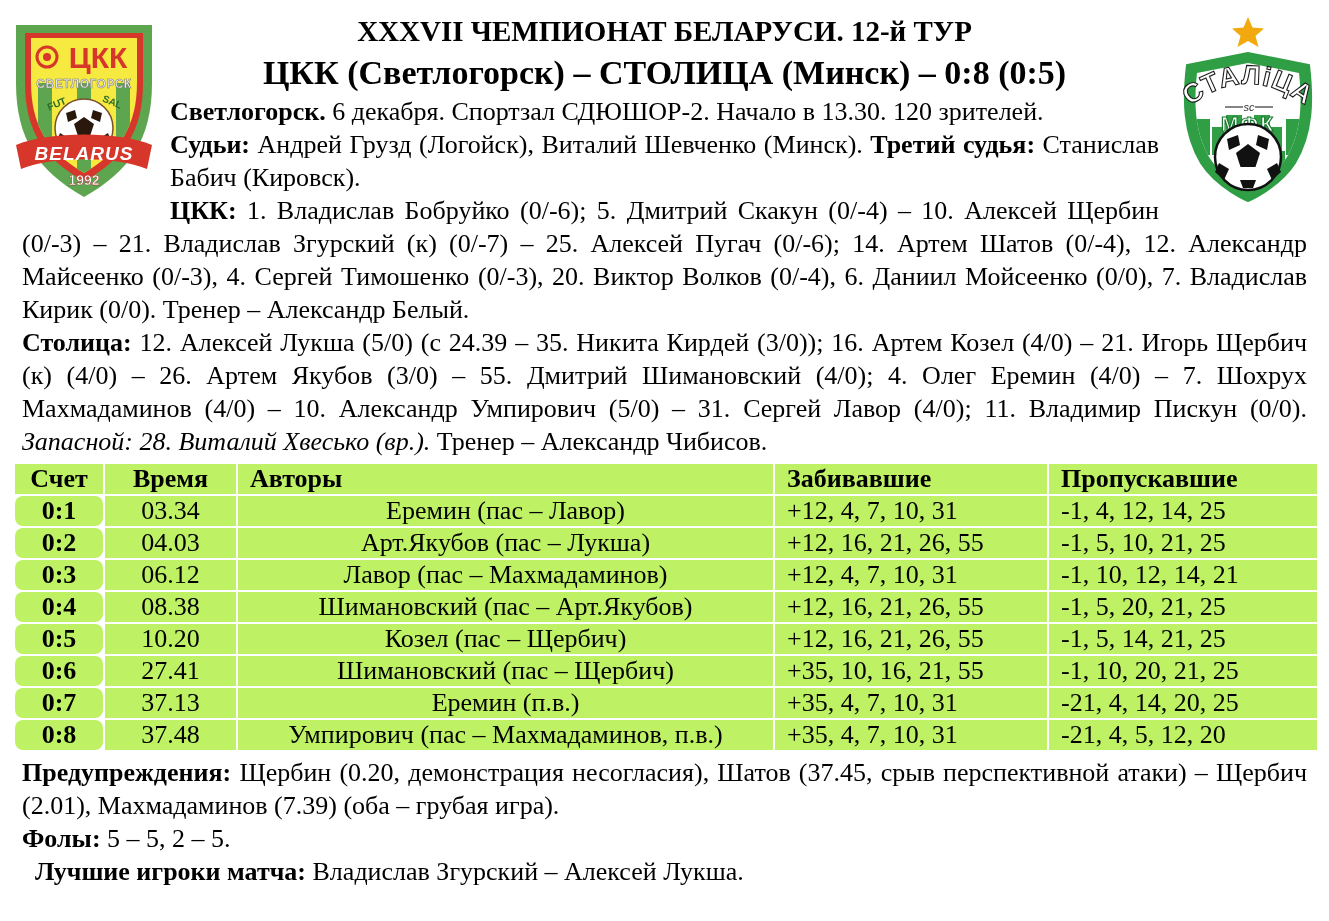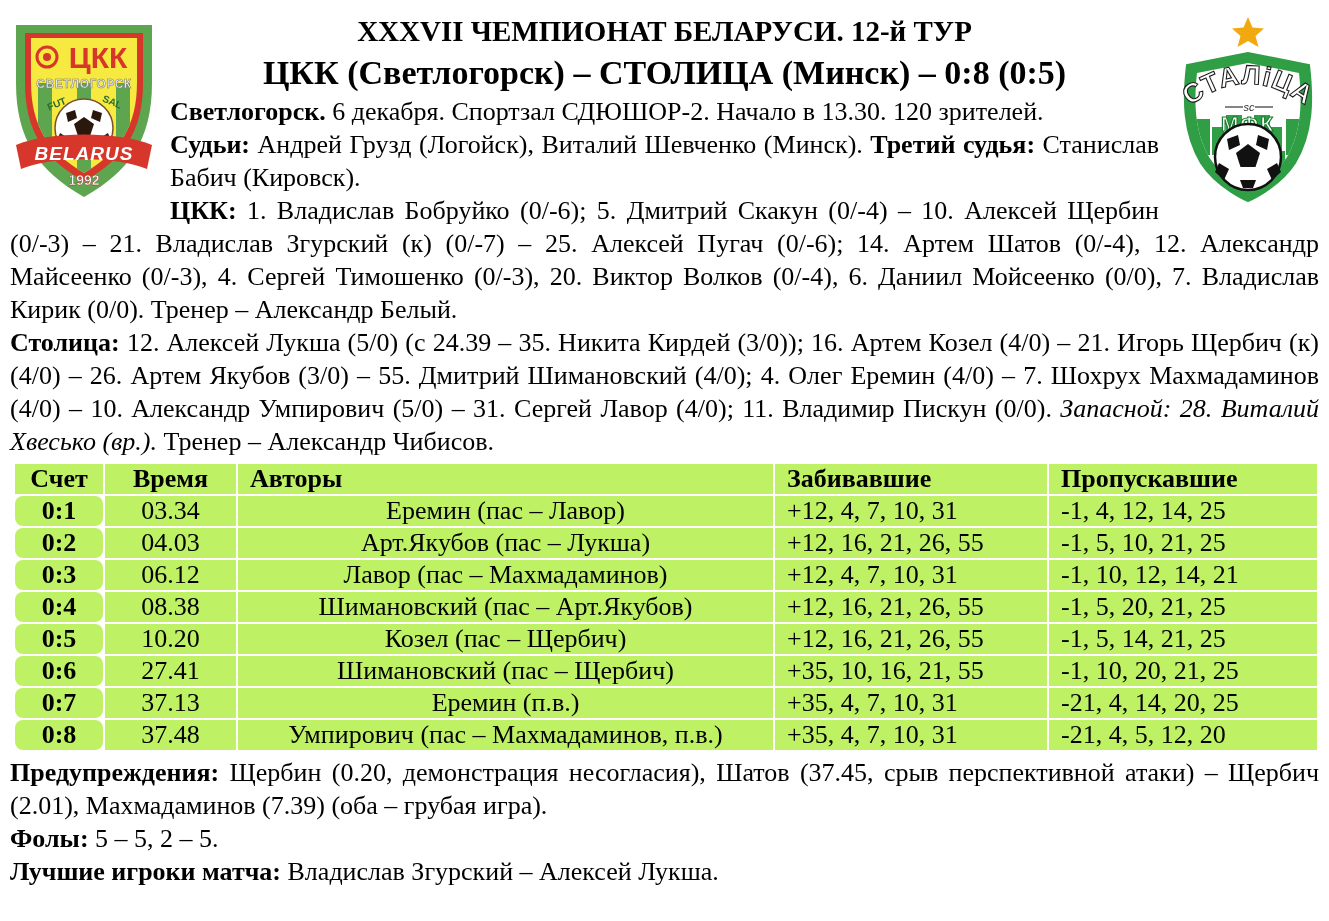--- a/index.html
+++ b/index.html
@@ -8,21 +8,21 @@
     font-family:"Liberation Serif","DejaVu Serif",serif;
     color:#000;font-size:26px;
   }
   .page{width:1329px;height:921px;position:relative;}
   
   .logo-left{float:left;width:152px;height:180px;margin:8px 10px 2px 8px;}
   .logo-right{float:right;width:162px;height:192px;margin:2px 0 2px 8px;}
   .titles{text-align:center;font-weight:bold;padding-left:33px;}
   .title1{font-size:29px;line-height:37px;margin-top:13px;}
   .title2{font-size:34px;line-height:45px;}
-  p.para{margin:0;padding:0 10px;text-align:justify;line-height:33px;}
+  p.para{margin:0;padding:0 22px;text-align:justify;line-height:33px;}
   .clear{clear:both;}
   
   table.goals{
     border-collapse:separate;border-spacing:2px 2px;
     margin:4px 0 4px 13px;table-layout:fixed;width:1304px;
   }
   table.goals th,table.goals td{
     background:#bef264;padding:0 12px;height:30px;
     font-size:26px;overflow:hidden;white-space:nowrap;
   }
@@ -192,15 +192,15 @@
           <td class="c1">37.48</td>
           <td class="c2">Умпирович (пас – Махмадаминов, п.в.)</td>
           <td class="c3">+35, 4, 7, 10, 31</td>
           <td class="c4">-21, 4, 5, 12, 20</td>
         </tr>
       </tbody>
   </table>
 
   <p class="para"><span style="font-weight: bold;">Предупреждения:</span><span> Щербин (0.20, демонстрация несогласия), Шатов (37.45, срыв перспективной атаки) – Щербич (2.01), Махмадаминов (7.39) (оба – грубая игра).</span></p>
   <p class="para"><span style="font-weight: bold;">Фолы:</span><span> 5 – 5, 2 – 5.</span></p>
-  <p class="para"><span style="font-weight: bold;">Лучшие игроки матча:</span><span> Владислав Згурский – Алексей Лукша.</span></p>
+  <p class="para"><span style="font-weight: bold; margin-left: 13px;">Лучшие игроки матча:</span><span> Владислав Згурский – Алексей Лукша.</span></p>
 
 </div>
 
 </body></html>

